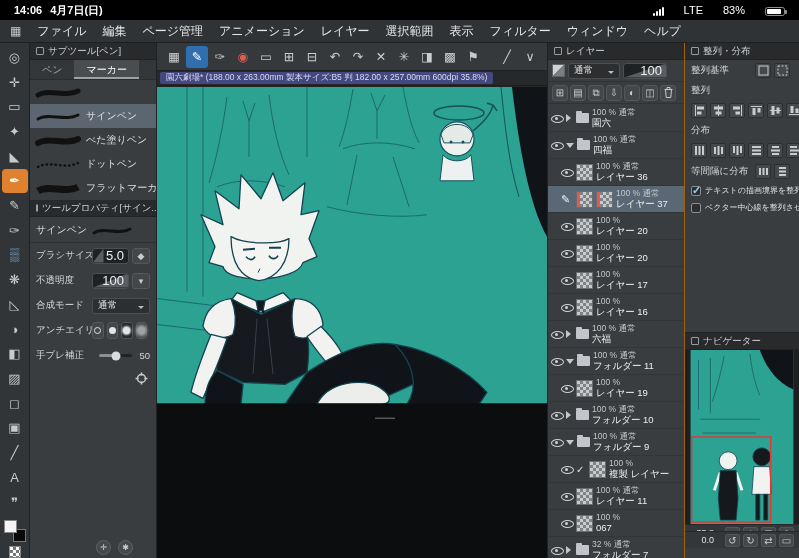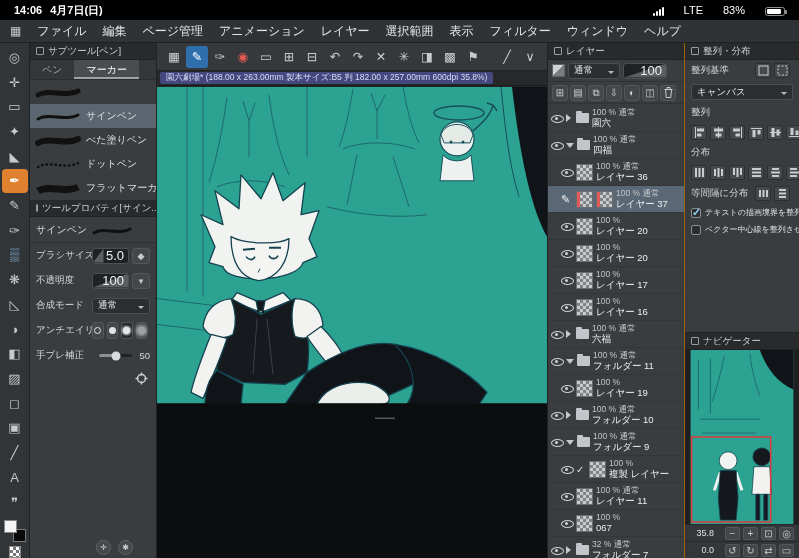--- a/index.html
+++ b/index.html
@@ -137,21 +137,21 @@
 .chkrow{display:flex;align-items:center;gap:4px;padding:3px 6px;font-size:8px;color:#e0e2e4;white-space:nowrap;overflow:hidden}
 .cbox{width:10px;height:10px;border:1px solid #8a8d90;border-radius:2px;background:#2c2e30;position:relative;flex:0 0 auto}
 .cbox.on::after{content:'✓';position:absolute;left:0px;top:-3px;color:#8fd0f2;font-size:11px;font-weight:bold}
 
 
 .navigator{position:absolute;top:290px;left:0;right:0;bottom:0}
 .navthumb{position:absolute;top:17px;left:0;right:0;bottom:34px;background:#1d1f21;display:flex;align-items:center;justify-content:center}
 .navthumb svg{width:104px;height:100%}
 .nrow{position:absolute;left:0;right:0;height:17px;display:flex;align-items:center;gap:3px;padding:0 5px;font-size:9px;color:#dfe1e3;background:#34373a;border-top:1px solid #26282a}
 .nrow.r1{bottom:17px}
-.nrow.r2{bottom:0}
+.nrow.r2{bottom:10px}
 .nico{width:15px;height:13px;display:flex;align-items:center;justify-content:center;font-size:10px;color:#c9ccce;background:#44474a;border:1px solid #54575a;border-radius:2px}
 .nval{min-width:24px;text-align:right}
 </style>
 </head>
 <body>
 
 <div class="screen">
 
   <div class="statusbar">
     <div class="sb-left">
@@ -599,26 +599,20 @@
               <rect x="1" y="1" width="9" height="9" fill="none" stroke="#c9ccce"></rect>
             </svg>
           </div>
         <div class="abtn">
             <svg width="11" height="11">
               <rect x="1" y="1" width="9" height="9" fill="none" stroke="#c9ccce" stroke-dasharray="2 1.5"></rect>
             </svg>
           </div>
       </div>
       <div class="arow">
-        <div class="ddl">
-          <span>キャンバス</span>
-            <span class="caret"></span>
-        </div>
-      </div>
-      <div class="arow">
         <span>整列</span>
       </div>
       <div class="arow">
         <div class="abtn">
             <svg width="11" height="11">
               <line x1="1.5" y1="0" x2="1.5" y2="11" stroke="#c9ccce"></line>
               <rect x="3" y="1.5" width="7" height="3" fill="#c9ccce"></rect>
               <rect x="3" y="6.5" width="4.5" height="3" fill="#c9ccce"></rect>
             </svg>
           </div>

